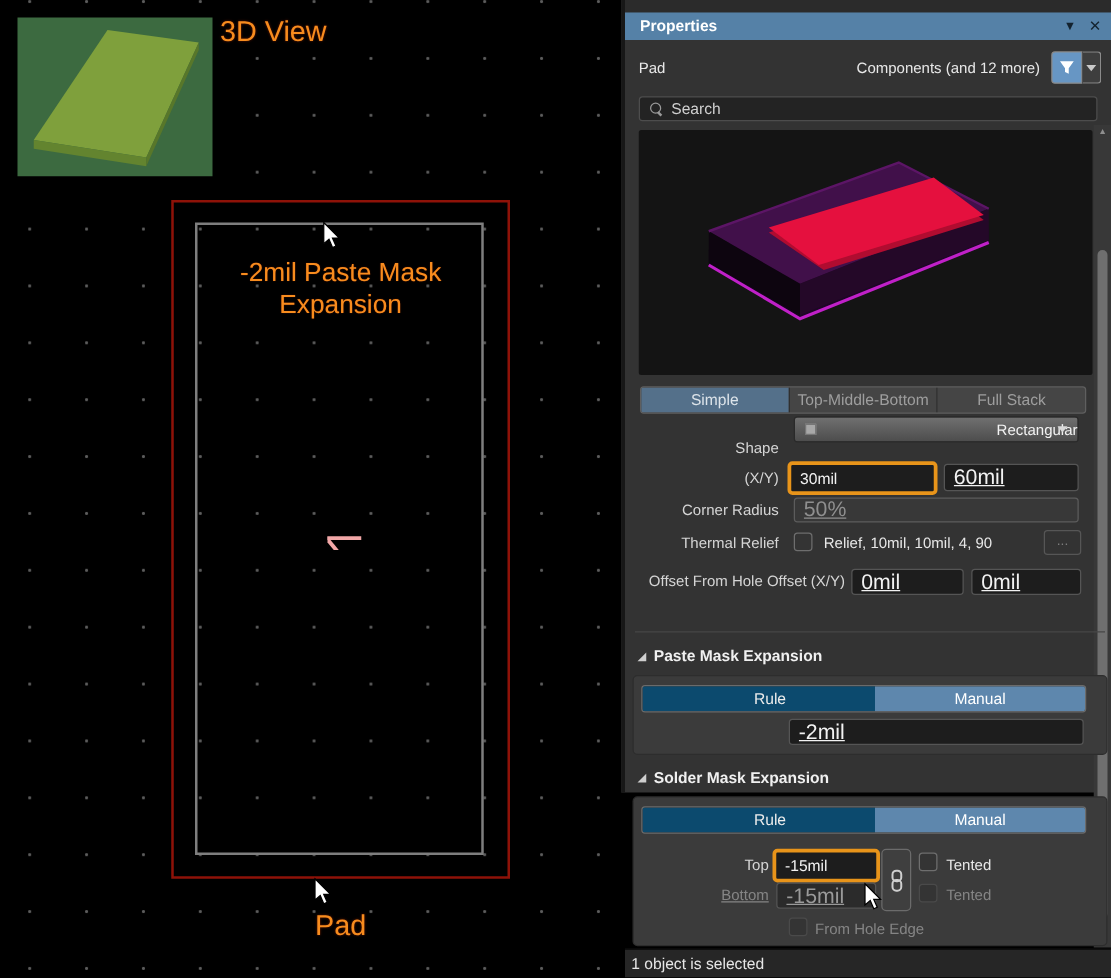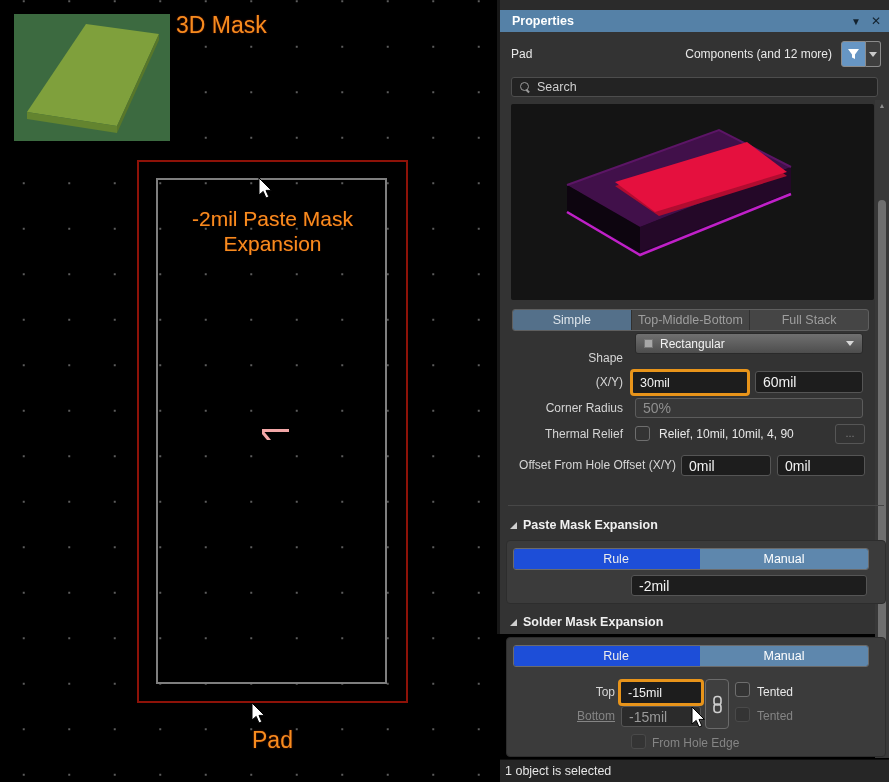--- a/index.html
+++ b/index.html
@@ -50,45 +50,45 @@
   .scrollbar { position:absolute; left:375px; top:100px; width:14px; height:658px; background:#383838; }
   .sb-arrow { position:absolute; left:0; width:14px; text-align:center; color:#8e8e8e; font-size:7px; }
   .sb-thumb { position:absolute; left:3px; top:100px; width:8px; height:535px; background:#6f6f6f; border-radius:4px; }
 
   .tabs { position:absolute; left:12px; top:309px; width:357px; height:22px; display:flex; border:1px solid #5f5f5f; border-radius:3px; overflow:hidden; background:#454545; }
   .tab { flex:1; display:flex; align-items:center; justify-content:center; color:#9e9e9e; font-size:12.5px; border-left:1px solid #303030; }
   .tab:first-child { border-left:none; }
   .tab.active { background:#54708a; color:#dde4ea; }
 
   .row-label { position:absolute; text-align:right; color:#d5d5d5; }
-  .field { position:absolute; background:#1d1d1d; border:1px solid #555; border-radius:3px; color:#f2f2f2; font-size:14px; font-family:"Liberation Sans", sans-serif; padding:0 0 0 7px; }
+  .field { position:absolute; background:#1d1d1d; border:1px solid #555; border-radius:3px; color:#f2f2f2; font-size:17px; font-family:"Liberation Sans", sans-serif; padding:0 0 0 7px;text-decoration:underline; }
   .field.disabled { background:#383838; border-color:#5c5c5c; color:#8f8f8f; }
   .hl { position:absolute; border:3px solid #e8941a; border-radius:4px; background:#1d1d1d; }
   .hl input { width:100%; height:100%; background:transparent; border:none; outline:none; color:#f2f2f2; font-size:12.5px; font-family:"Liberation Sans", sans-serif; padding-left:7px; }
 
-  .dropdown { position:absolute; left:135px; top:333px; width:228px; height:21px; background:linear-gradient(#707070,#4d4d4d); border:1px solid #2a2a2a; border-radius:3px; display:flex; align-items:center; color:#f2f2f2; }
+  .dropdown { position:absolute; left:135px; top:333px; width:228px; height:21px; background:linear-gradient(#707070,#4d4d4d); border:1px solid #2a2a2a; border-radius:3px; display:flex; align-items:center; color:#f2f2f2;justify-content:space-between; }
   .shape-chip { width:9px; height:9px; background:#a8a8a8; border:1px solid #777; margin:0 7px 0 8px; }
   .dropdown .caret-down { position:absolute; right:8px; border-top-color:#d8d8d8; }
 
   .checkbox { position:absolute; width:15px; height:15px; background:#343434; border:1px solid #6e6e6e; border-radius:3px; }
   .checkbox.disabled { border-color:#4a4a4a; }
 
   .more-btn { position:absolute; left:335px; top:424px; width:30px; height:20px; background:transparent; border:1px solid #565656; border-radius:3px; color:#7d7d7d; font-size:11px; text-align:center; line-height:17px; }
 
   .divider { position:absolute; left:8px; top:505px; width:376px; height:1px; background:#474747; }
 
   .sec-header { position:absolute; left:10px; display:flex; align-items:center; }
   .sec-arrow { width:0; height:0; border-left:7px solid transparent; border-bottom:7px solid #cfcfcf; margin-right:6px; }
   .sec-title { color:#f0f0f0; font-weight:bold; font-size:12.5px; }
 
   .sec-box { position:absolute; left:6px; width:380px; background:#3b3b3b; border:1px solid #2d2d2d; border-radius:4px; }
 
   .seg { position:absolute; left:13px; width:356px; height:22px; display:flex; border:1px solid #6b6b6b; border-radius:3px; overflow:hidden; }
   .seg .opt { flex:1; display:flex; align-items:center; justify-content:center; font-size:12.5px; }
-  .seg .opt.rule { background:#1d4ed8; color:#ececec;padding-left:18px; }
+  .seg .opt.rule { background:#0c4a6e; color:#ececec;padding-left:18px; }
   .seg .opt.manual { background:#5e87ad; color:#ffffff; }
 
   .link-btn { position:absolute; left:205px; top:679px; width:24px; height:50px; background:#3f3f3f; border:1px solid #6b6b6b; border-radius:4px; display:flex; align-items:center; justify-content:center; }
 
   .dis-label { color:#858585; }
 
   .statusbar { position:absolute; left:0; top:759px; width:100%; height:23px; background:#262626; border-top:1px solid #0e0e0e; display:flex; align-items:center; }
   .statusbar span { margin-left:5px; color:#e6e6e6; font-size:12.5px; }
 </style>
 </head>
@@ -97,21 +97,21 @@
 <div class="canvas">
 
   <div class="thumb3d">
     <svg width="156" height="127">
       <polygon points="72,10 145,20 103,112 13,98" fill="#7fa03c"></polygon>
       <polygon points="13,98 103,112 103,119 13,105" fill="#63842f"></polygon>
       <polygon points="103,112 145,20 145,26 103,119" fill="#58772a"></polygon>
     </svg>
   </div>
 
-  <div class="canvas-label lbl-3dview">3D Mask</div>
+  <div class="canvas-label lbl-3dview">3D View</div>
 
   <div class="pad-outline"></div>
   <div class="mask-outline"></div>
 
   <div class="note note-paste">-2mil Paste Mask
 Expansion</div>
 
   <svg class="origin-marker" width="36" height="20">
     <polygon points="6,5 33,5 33,8 12,8 12,8 6,8" fill="#f2a7a7"></polygon>
     <polygon points="6,5 15,16 11,16 6,10" fill="#f2a7a7"></polygon>

